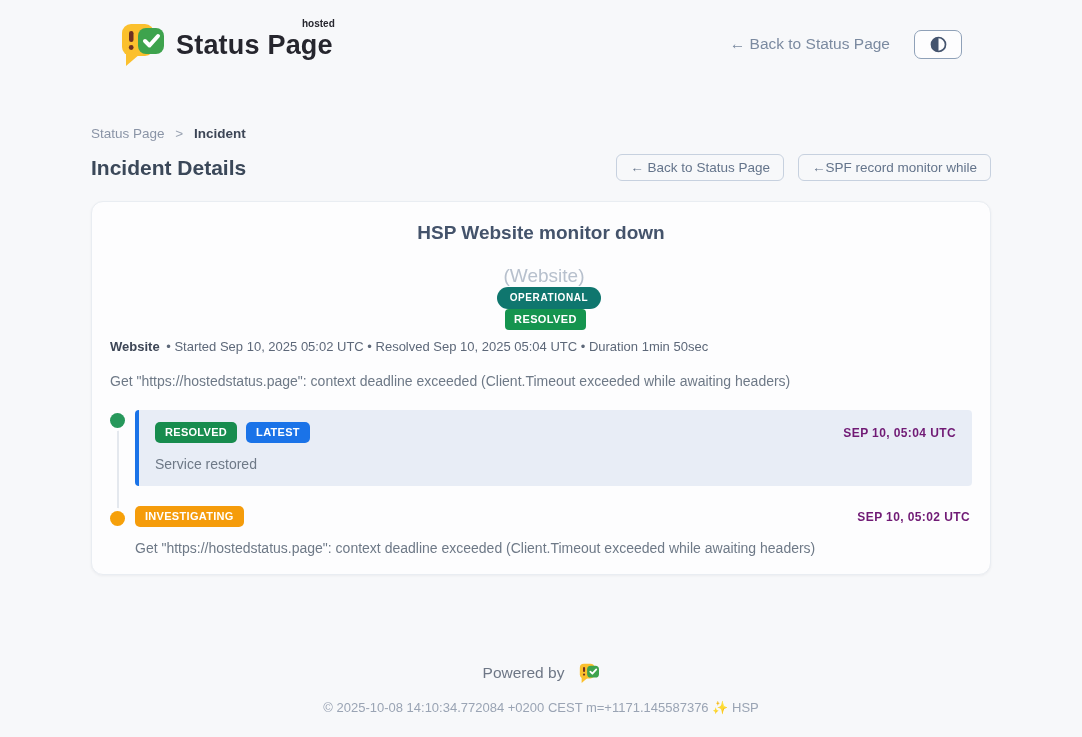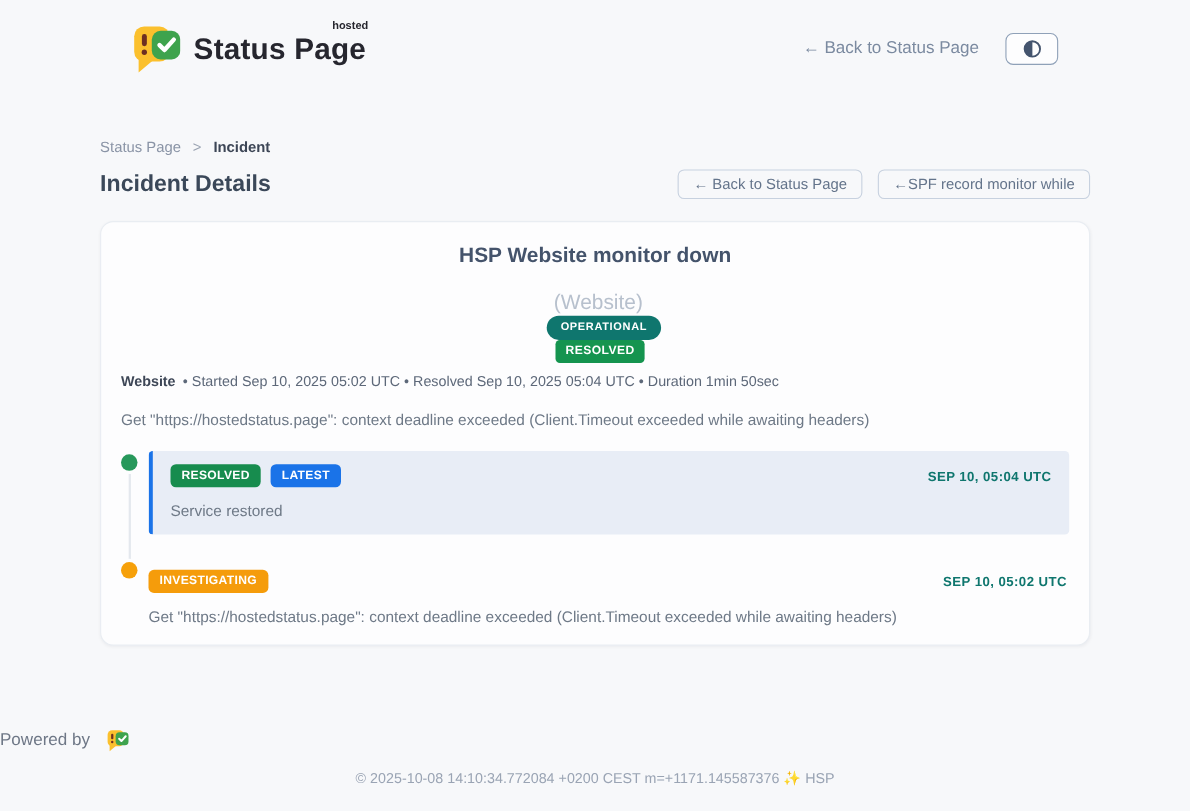--- a/index.html
+++ b/index.html
@@ -139,45 +139,46 @@
   }
   .tl-dot-0 { top: 3px; background: #27985b; }
   .tl-dot-1 { top: 101px; background: #f6a00a; }
 
   .tl-entry-0 {
     background: #e8edf6;
     border-left: 4px solid #1a73e8;
     border-radius: 4px;
     padding: 12px 16px 14px;
   }
-  .tl-entry-1 { margin-top: 32px; padding-right: 2px; }
+  .tl-entry-1 { margin-top: 20px; padding-right: 2px; }
   .tl-head { display: flex; align-items: center; justify-content: space-between; }
   .tl-badges { display: flex; gap: 9px; }
   .tl-badge {
     font-size: 11px;
     letter-spacing: 0.3px;
     padding: 5px 10px;
     border-radius: 5px;
   }
   .tl-badge-resolved { background: #178c4e; }
   .tl-badge-latest { background: #1a73e8; }
   .tl-badge-investigating { background: #f59c0b; }
   .tl-timestamp {
     font-size: 12px;
     font-weight: 700;
     letter-spacing: 0.4px;
-    color: #0f766e;
+    color: #701a75;
   }
   .tl-msg { margin-top: 13px; font-size: 14px; color: #6e7987; }
 
   
   .footer { position: absolute; left: 0; right: 0; bottom: 22px; text-align: center; }
   .powered {
     display: flex;
     align-items: center;
+    justify-content: center;
     gap: 14px;
     cursor: pointer;
   }
   .powered-text { font-size: 15.5px; color: #6e7786; }
   .copyright { margin-top: 16px; font-size: 13px; color: #9aa4b4; }
 </style>
 </head>
 <body>
 
 <div class="page">

